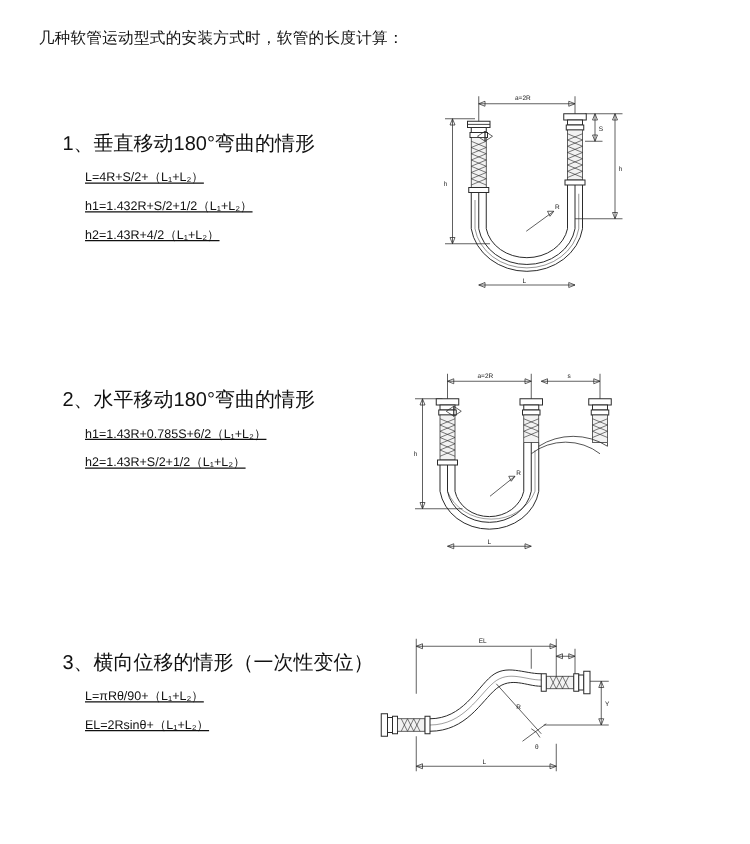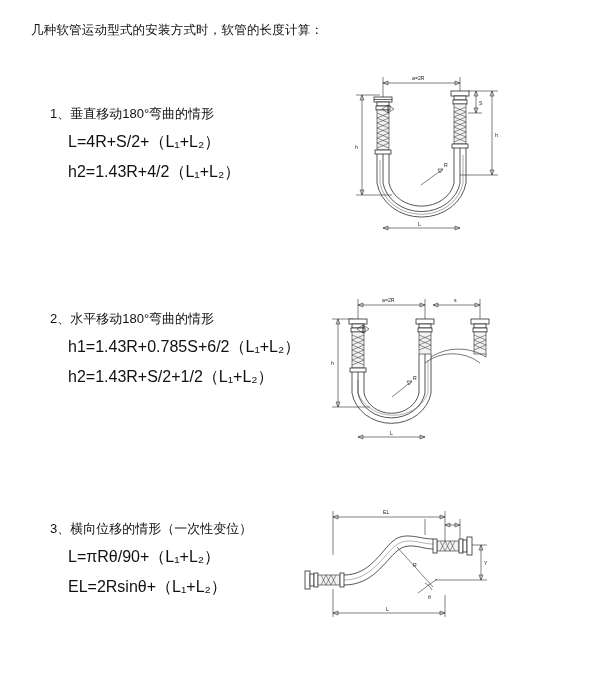--- a/index.html
+++ b/index.html
@@ -38,30 +38,31 @@
   #sec2 { top: 310px; }
   #sec3 { top: 520px; }
 
   .text-col {
     position: absolute;
     left: 50px;
     top: 0;
     width: 250px;
   }
   .heading {
-    font-size: 13px;
+    font-size: 16px;
     white-space: nowrap;
     margin: 0 0 9px 0;
     color: #111;
   }
   .formula {
-    font-size: 16px;
+    font-size: 10px;
     white-space: nowrap;
     margin: 0 0 9px 18px;
     color: #111;
+    text-decoration: underline;
   }
   .formula:last-child { margin-bottom: 0; }
 
   .fig {
     position: absolute;
     top: 0;
   }
   #fig1 { left: 300px; top: -40px; }
   #fig2 { left: 300px; top: -25px; }
   #fig3 { left: 285px; top: -25px; }
@@ -84,20 +85,21 @@
 <body>
 
 <div class="page">
 
   <div class="intro">几种软管运动型式的安装方式时，软管的长度计算：</div>
 
   <div class="section" id="sec1">
     <div class="text-col">
       <p class="heading">1、垂直移动180°弯曲的情形</p>
       <p class="formula">L=4R+S/2+（L₁+L₂）</p>
+      <p class="formula">h1=1.432R+S/2+1/2（L₁+L₂）</p>
       <p class="formula">h2=1.43R+4/2（L₁+L₂）</p>
     </div>
 
     <div class="fig" id="fig1">
       <svg width="210" height="200" viewBox="0 0 210 200">
 
         <g>
           <line class="dim" x1="83" y1="18" x2="160" y2="18"></line>
           <path class="dim" d="M83,18 l5,-2 v4 z" fill="#2b2b2b"></path>
           <path class="dim" d="M160,18 l-5,-2 v4 z" fill="#2b2b2b"></path>

